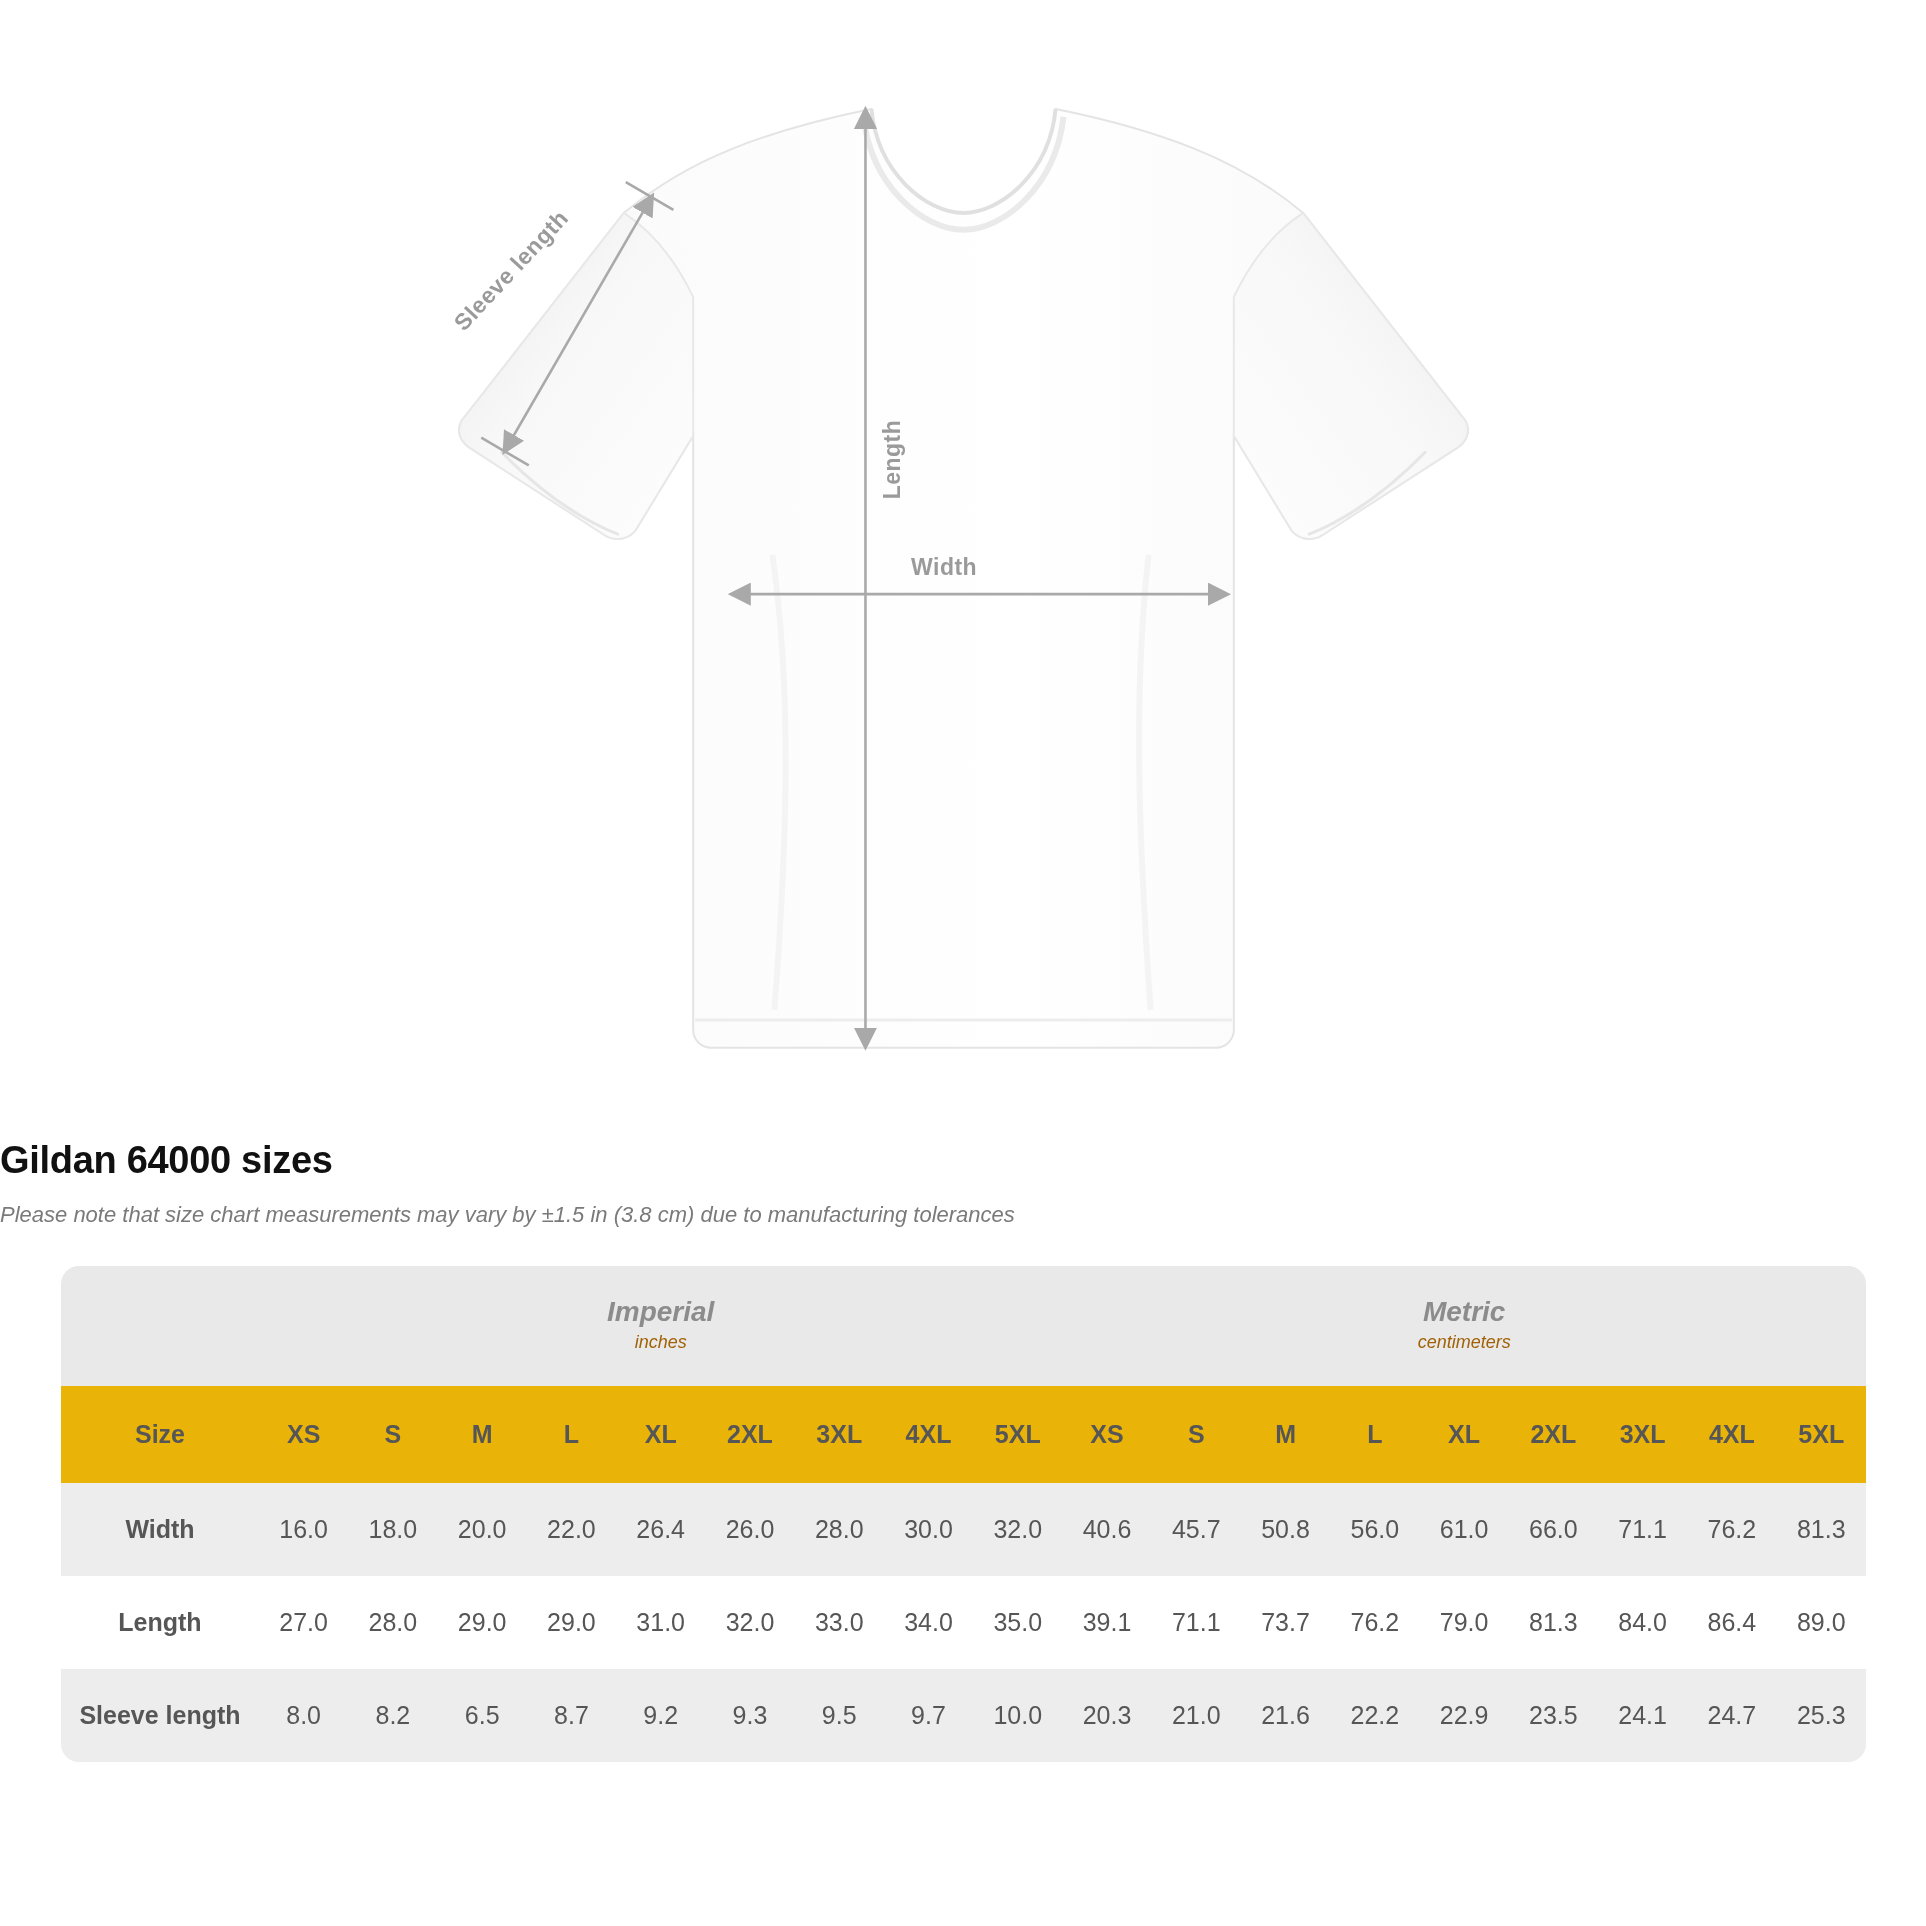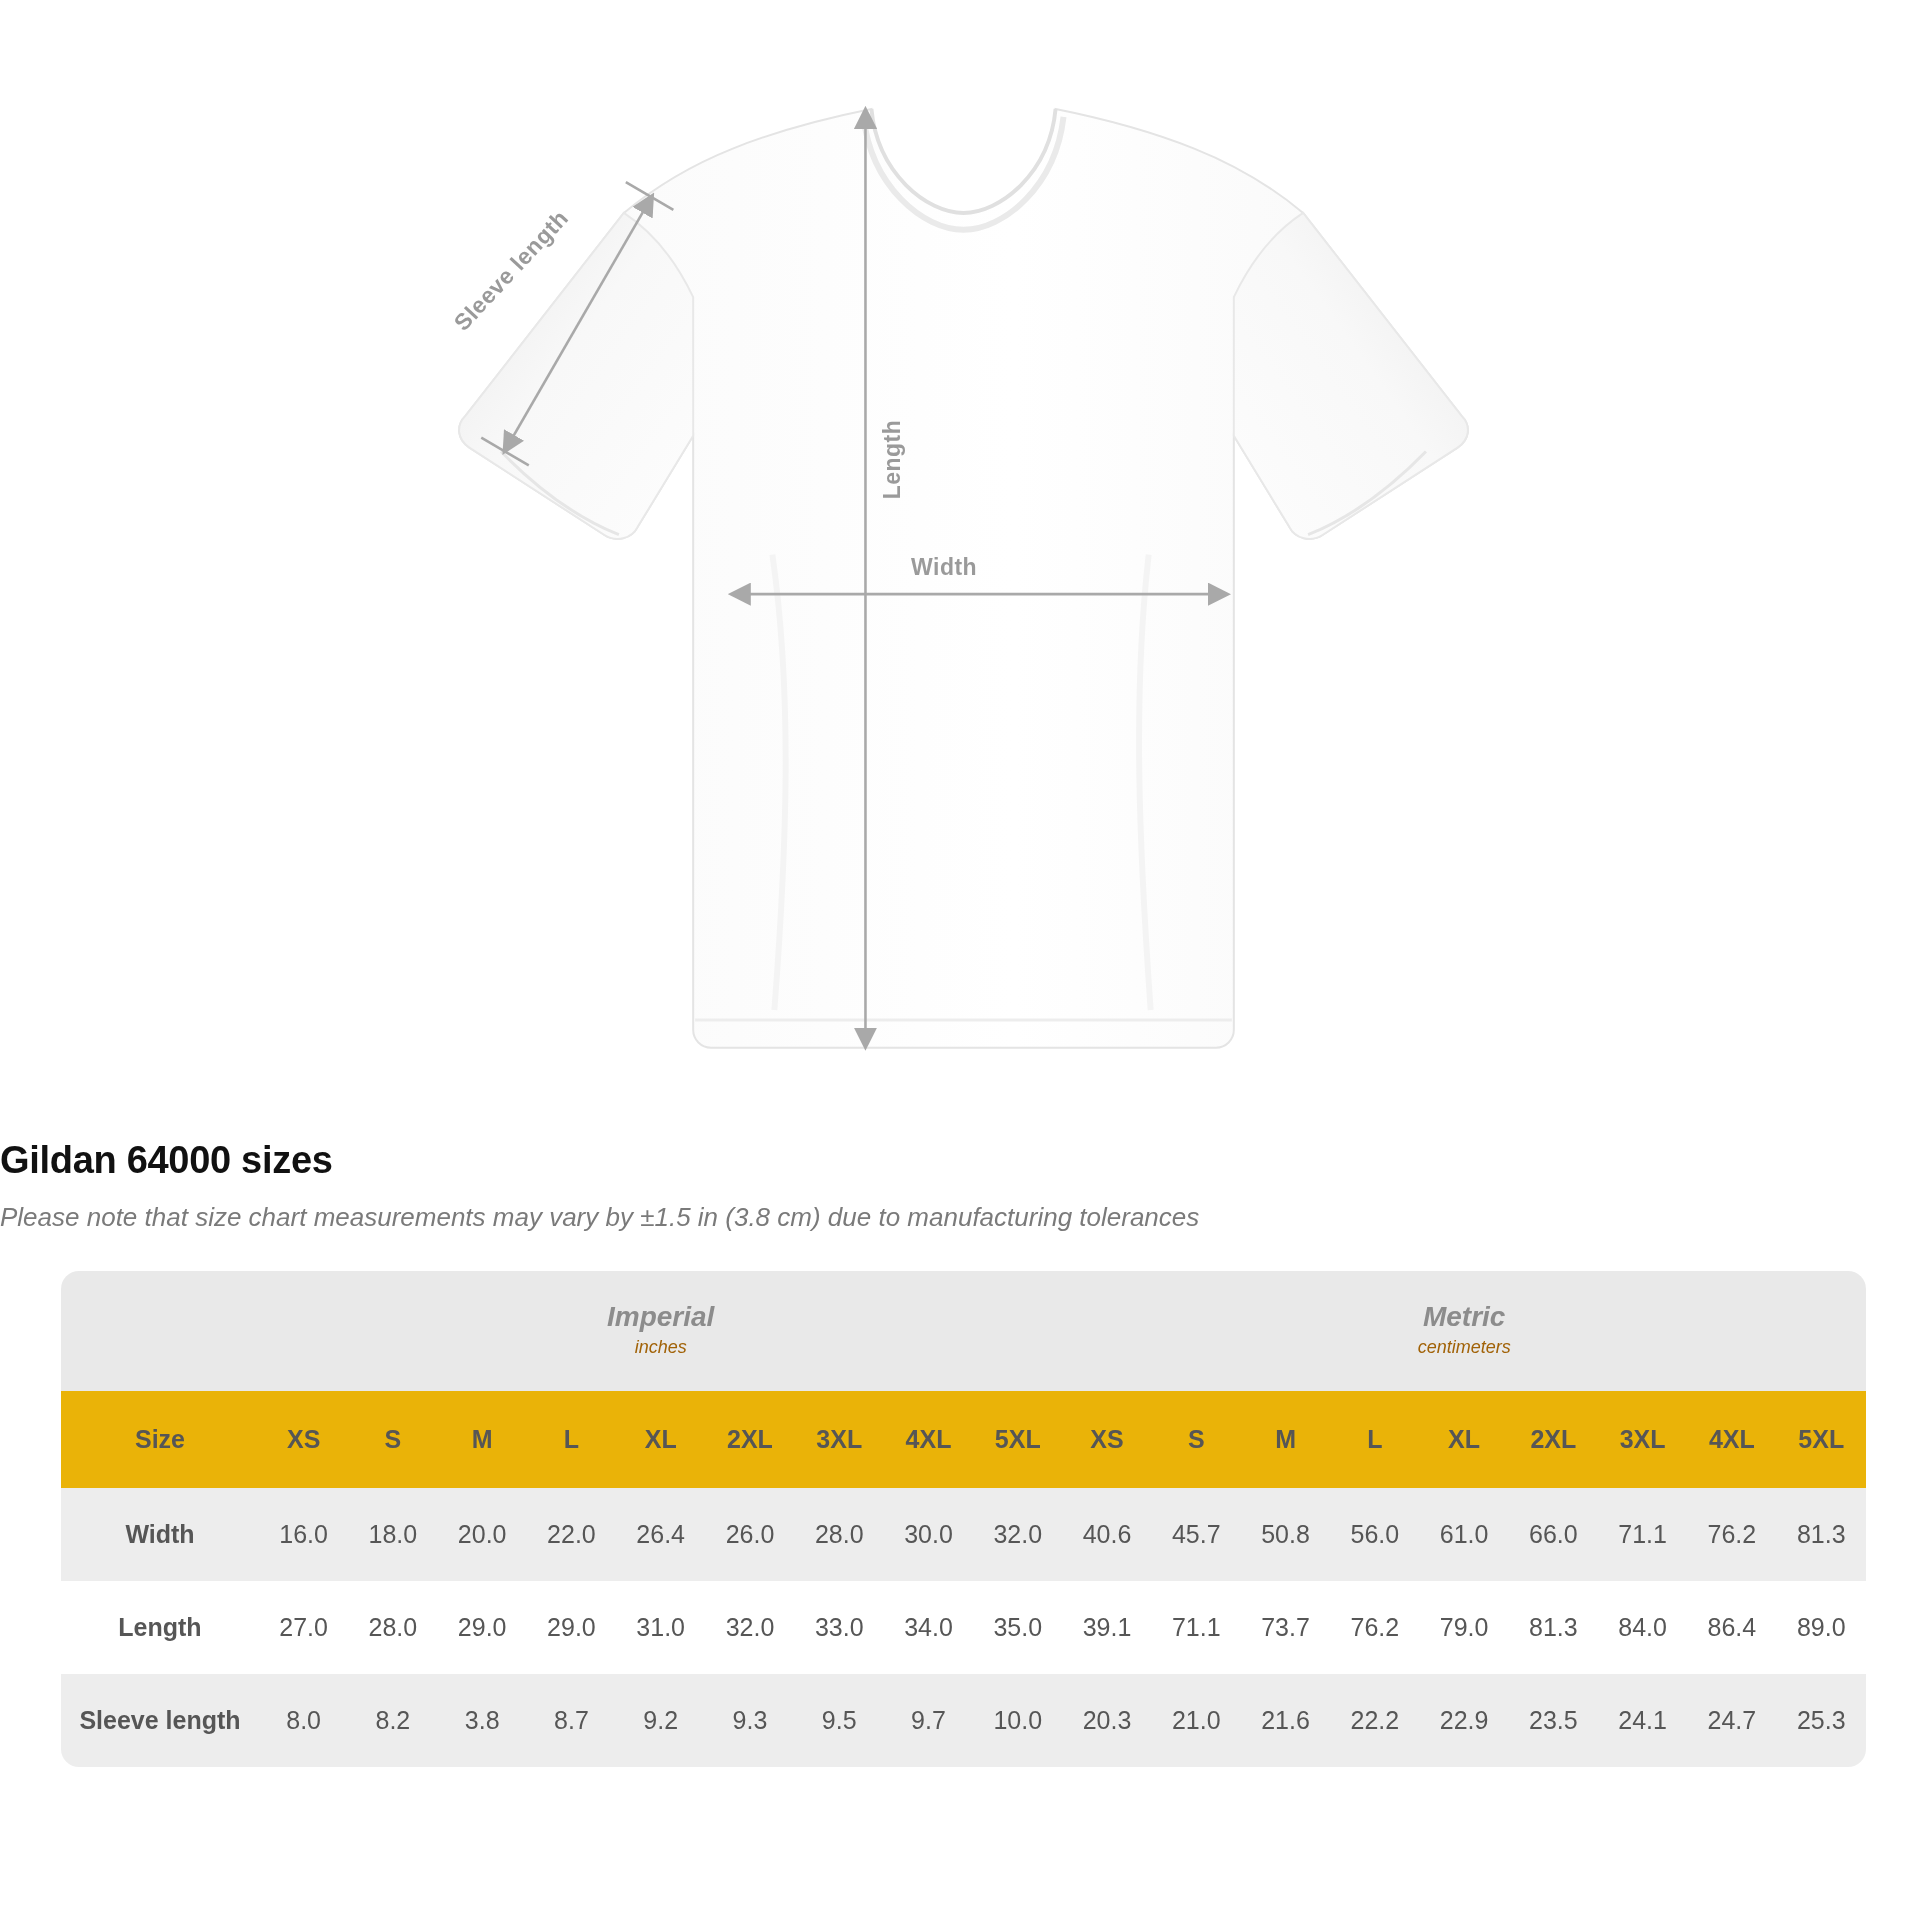--- a/index.html
+++ b/index.html
@@ -63,21 +63,21 @@
     margin-top: 20px;
   }
   .chart-title {
     font-size: 38px;
     font-weight: bold;
     color: #111;
     letter-spacing: -0.3px;
   }
   .chart-note {
     margin-top: 20px;
-    font-size: 26px;
+    font-size: 22px;
     font-style: italic;
     color: #7a7a7a;
   }
 
   
   .table-wrap {
     margin: 38px 61px 0 61px;
     border-radius: 18px;
     overflow: hidden;
     background: #ffffff;
@@ -296,21 +296,21 @@
             <td>79.0</td>
             <td>81.3</td>
             <td>84.0</td>
             <td>86.4</td>
             <td>89.0</td>
           </tr>
           <tr class="data-row row-shaded">
             <td class="first-col row-label">Sleeve length</td>
             <td>8.0</td>
             <td>8.2</td>
-            <td>3.8</td>
+            <td>6.5</td>
             <td>8.7</td>
             <td>9.2</td>
             <td>9.3</td>
             <td>9.5</td>
             <td>9.7</td>
             <td>10.0</td>
             <td>20.3</td>
             <td>21.0</td>
             <td>21.6</td>
             <td>22.2</td>

